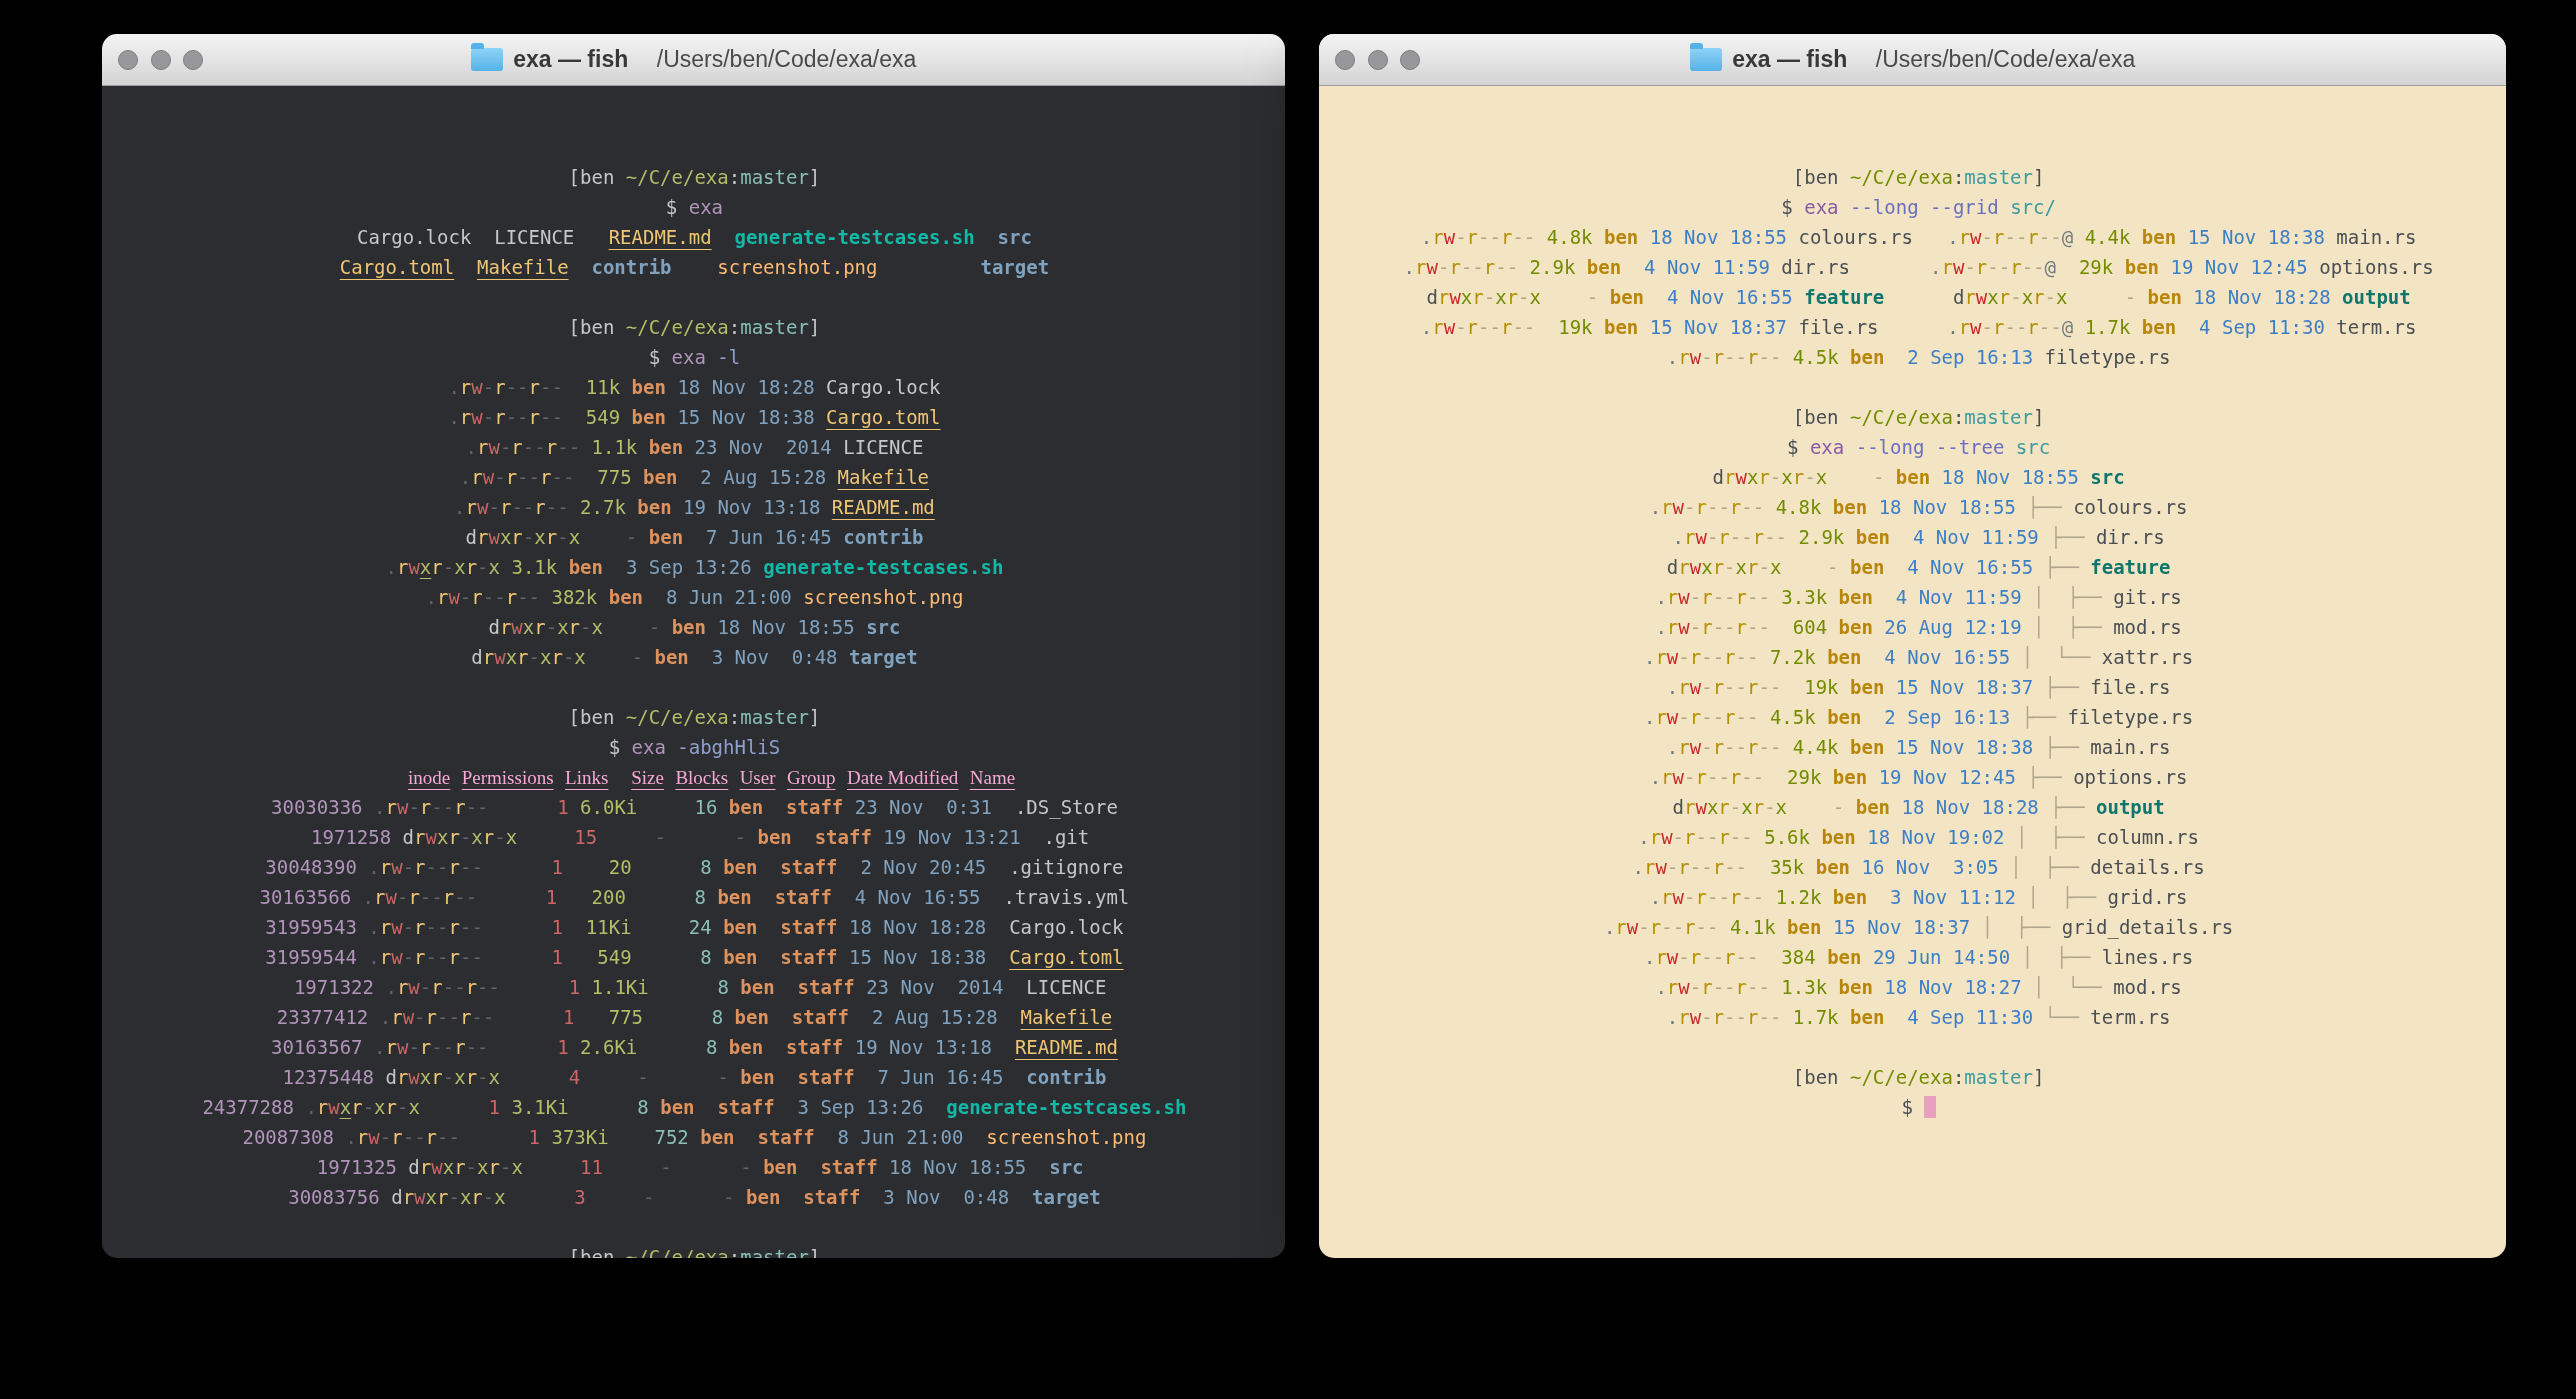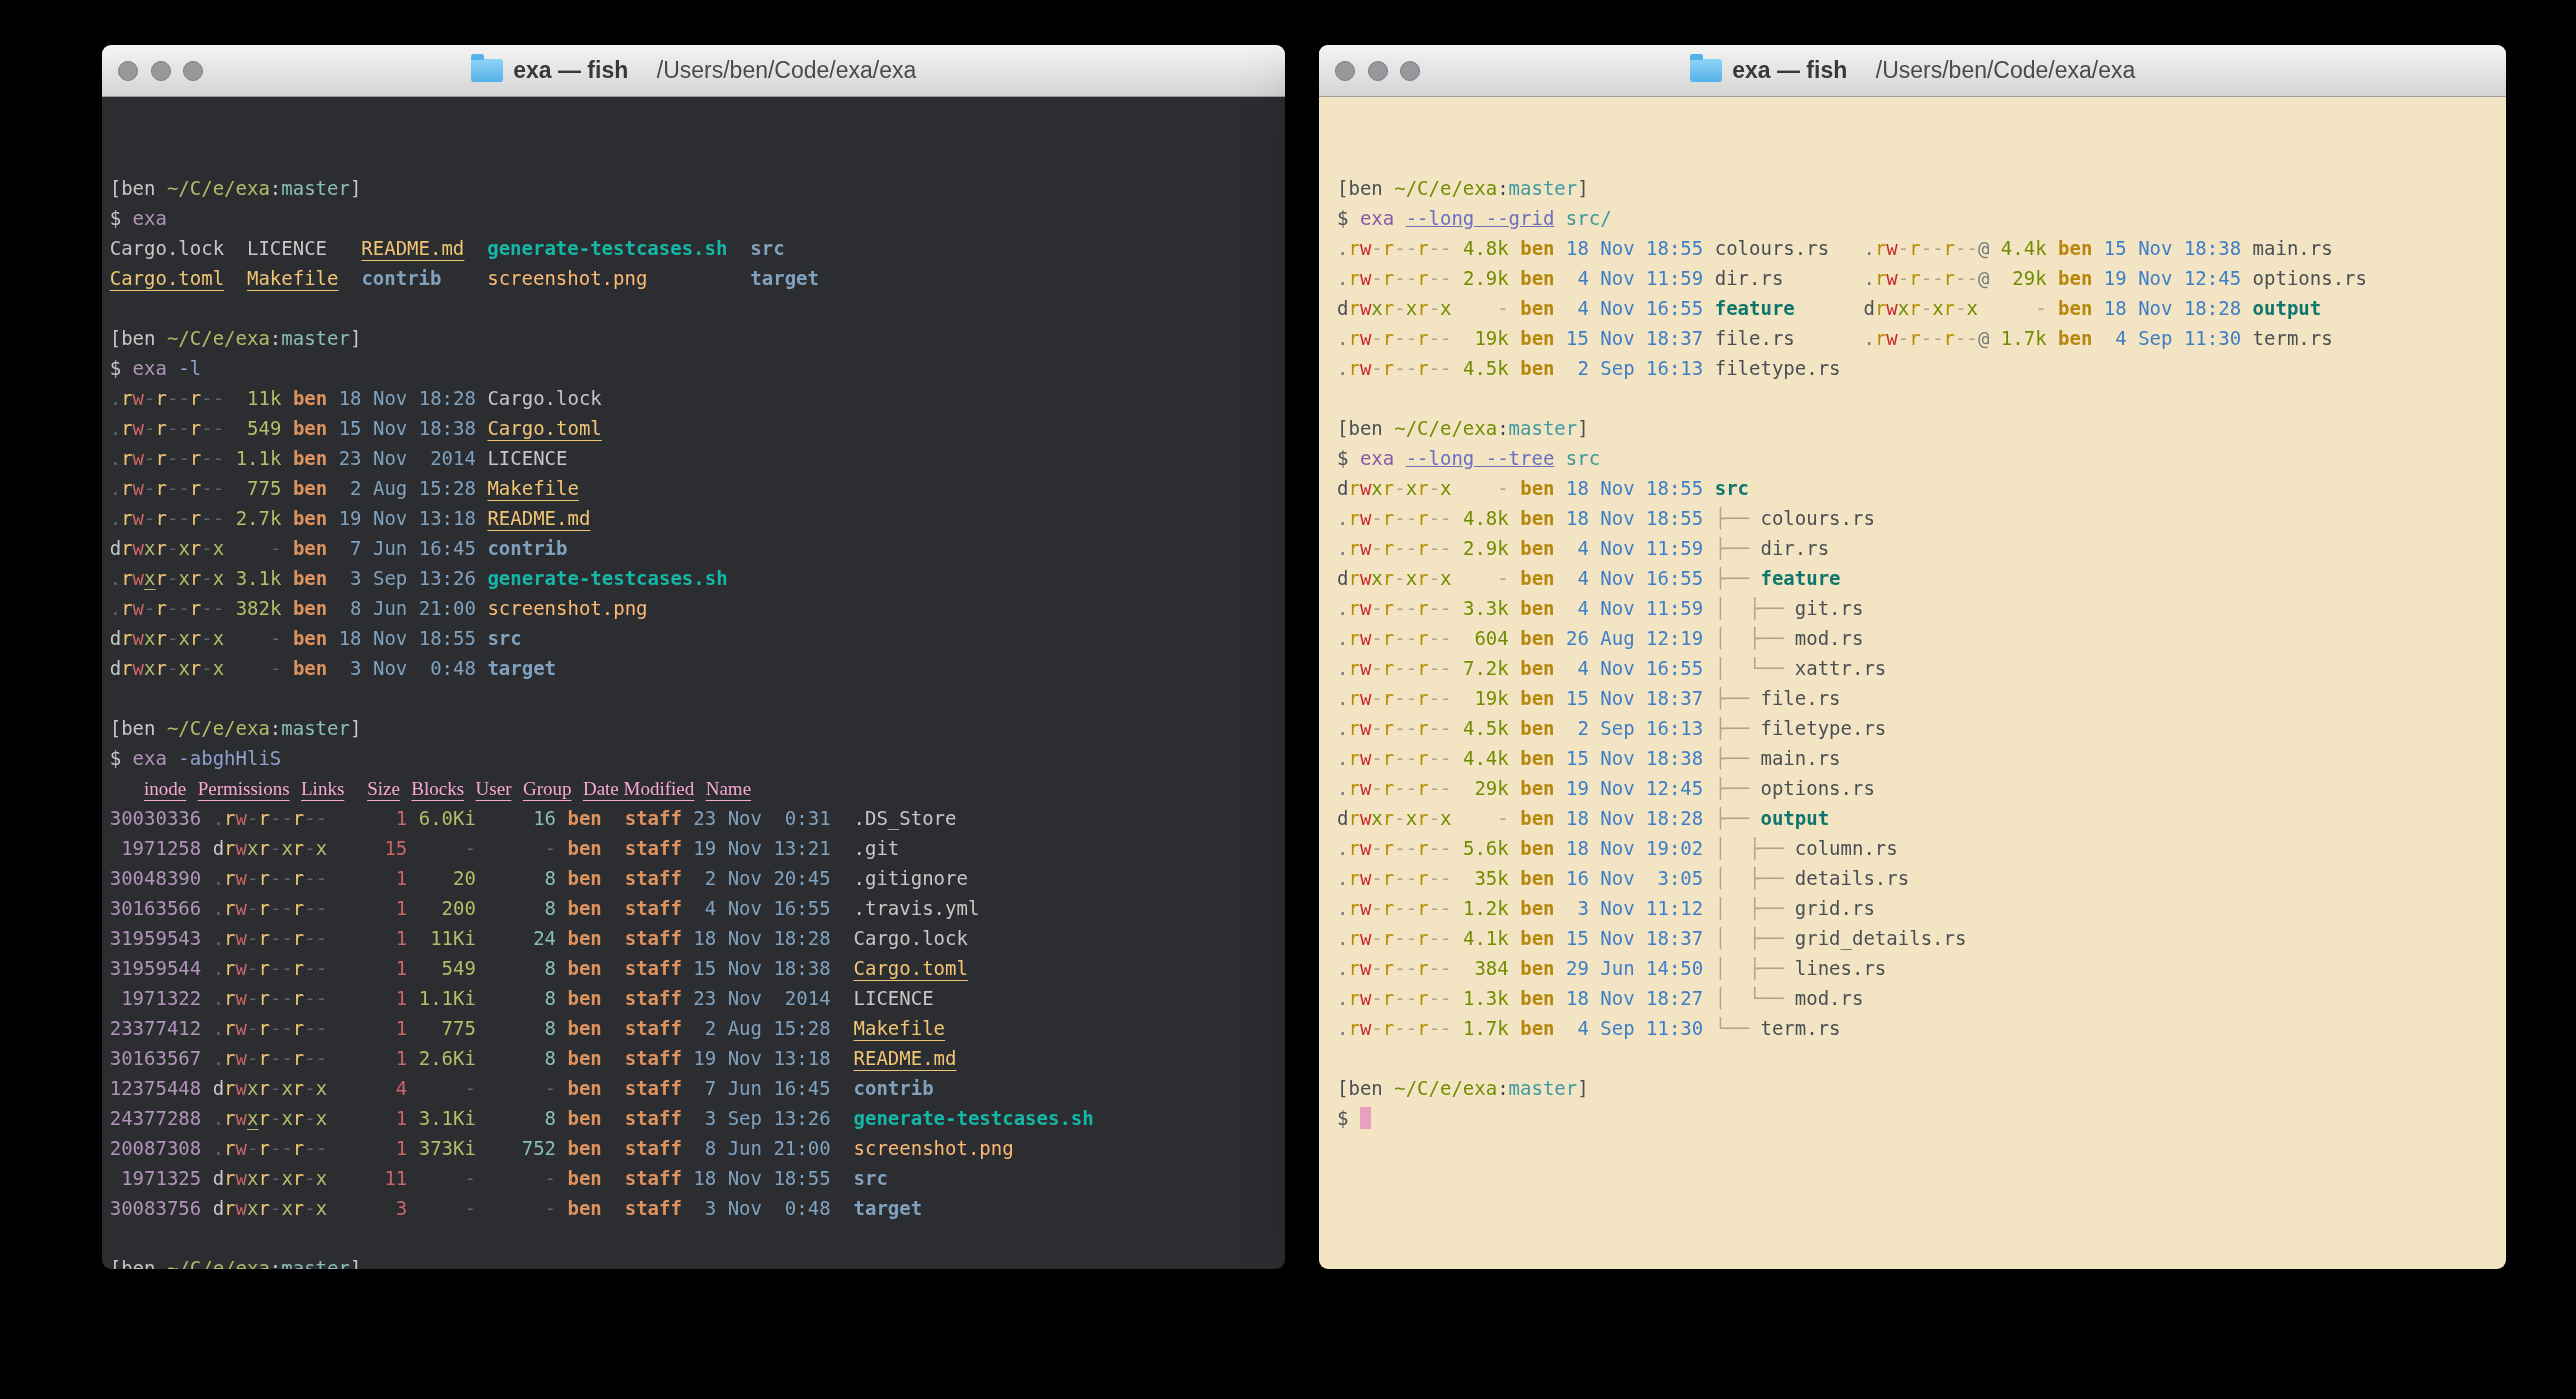--- a/index.html
+++ b/index.html
@@ -1,18 +1,18 @@
 <!DOCTYPE html>
 <html><head>
 <meta charset="utf-8">
 <style>
   html,body{margin:0;padding:0;}
   body{width:2576px;height:1400px;background:#000;position:relative;overflow:hidden;}
-  .window{position:absolute;top:45px;height:1224px;border-radius:9px;overflow:hidden;
-          box-shadow:0 29px 67px rgba(0,0,0,.65);}
+  .window{position:absolute;top:34px;height:1224px;border-radius:15px;overflow:hidden;
+          box-shadow:0 29px 67px rgba(0,0,0,.65);text-align:center;}
   #win-dark{left:102px;width:1183px;background:#2b2d31;}
   #win-light{left:1319px;width:1187px;background:#f3e5c3;}
   .titlebar{height:51px;background:linear-gradient(#f4f4f4,#d4d4d4);
             border-bottom:1px solid #9c9c9c;position:relative;
             display:flex;align-items:center;justify-content:center;}
   .traffic{position:absolute;left:16.3px;top:0;height:100%;display:flex;align-items:center;gap:12.5px;}
   .tl{width:20px;height:20px;border-radius:50%;background:#97979c;
       border:1.9px solid #7b7b81;box-sizing:border-box;}
   .title{display:flex;align-items:center;gap:10.5px;
          font:23px "Liberation Sans",sans-serif;color:#383838;}
@@ -38,21 +38,21 @@
   .t-dark .s-ug{color:#b5bd68;text-decoration:underline;text-underline-offset:3.8px;}
   .t-dark .s-uw{color:#f9a8d4;text-decoration:underline;text-underline-offset:4.8px;font-family:Liberation Serif, serif;}
   .t-dark .s-k{background:#c5c8c6;color:transparent;}
   
   .t-light .s-w{color:#4a4f54;} .t-light .s-d{color:#b1a58c;} .t-light .s-e{color:#6e7a80;}
   .t-light .s-y{color:#b49000;} .t-light .s-r{color:#c82829;}
   .t-light .s-g{color:#718c00;}
   .t-light .s-b{color:#3d7ec8;} .t-light .s-B{color:#0f766e;font-weight:bold;}
   .t-light .s-a{color:#3e999f;} .t-light .s-p{color:#8959a8;}
   .t-light .s-o{color:#b8860b;font-weight:bold;}
-  .t-light .s-O{color:#6b6fc0;text-decoration:underline;}
+  .t-light .s-O{color:#6b6fc0;}
   .t-light .s-k{background:#e8a0bf;color:transparent;}
 </style>
 </head>
 <body>
 
 <div class="window t-dark" id="win-dark">
   <div class="titlebar">
     <div class="traffic">
       <div class="tl"></div>
       <div class="tl"></div>

